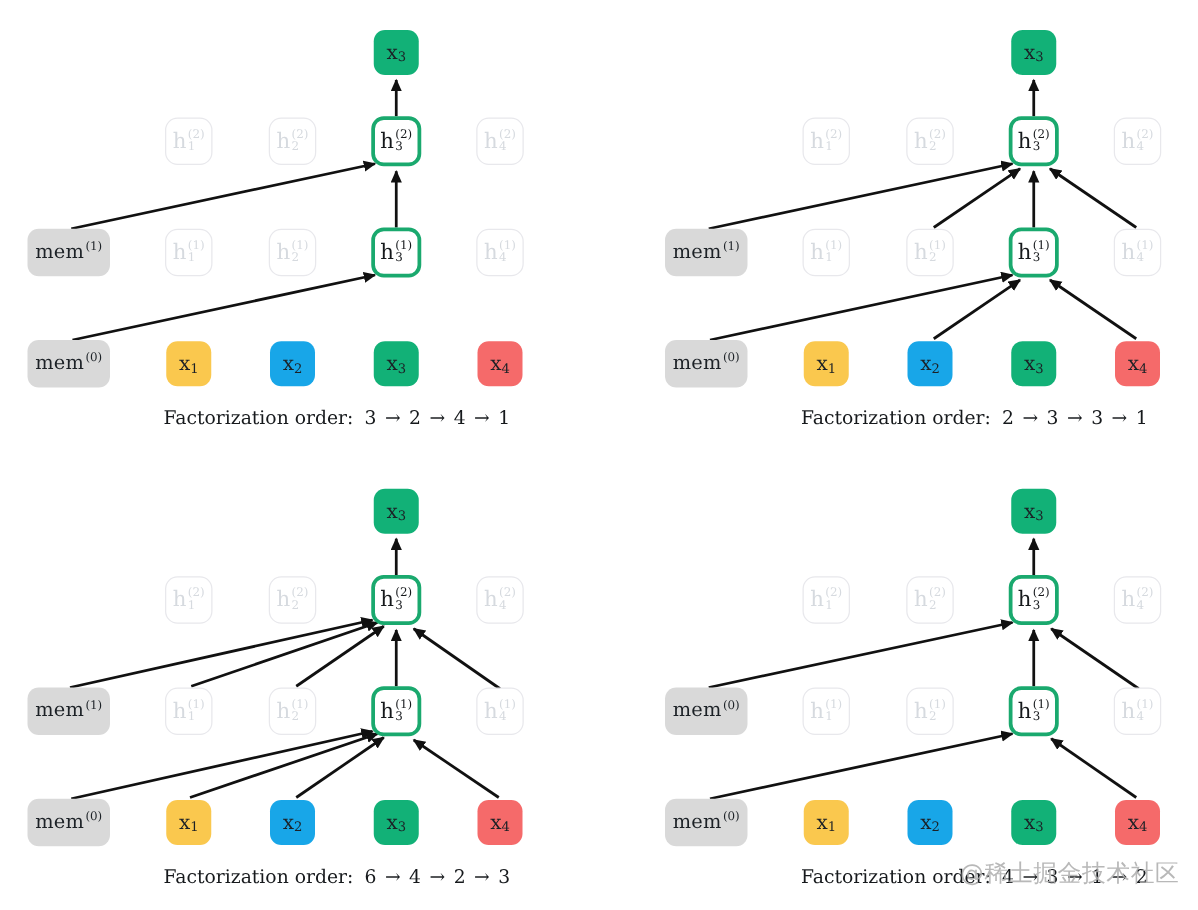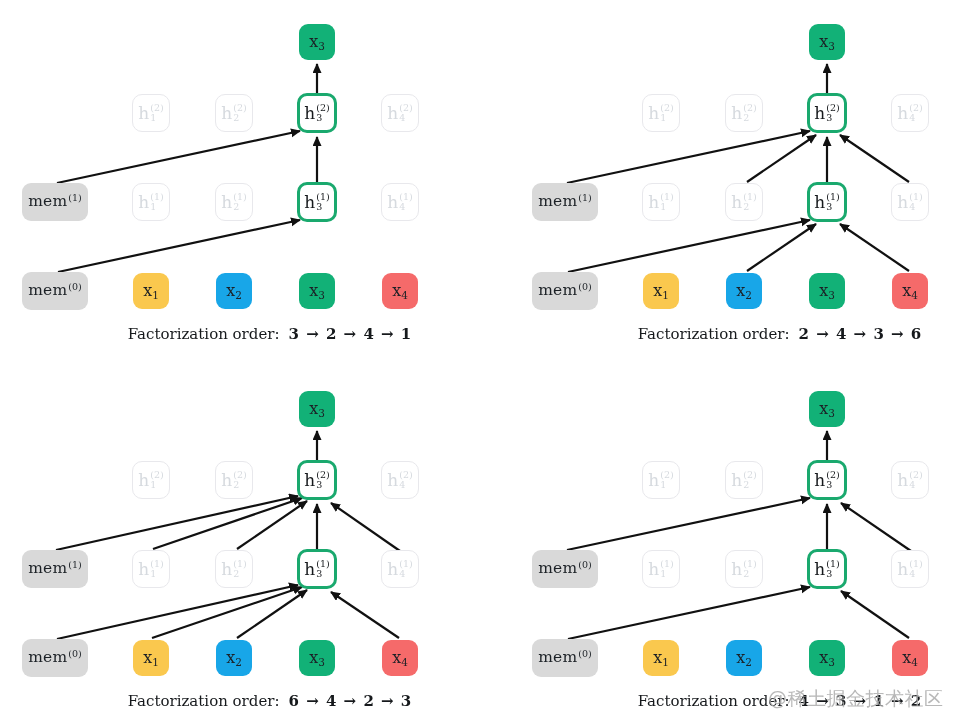--- a/index.html
+++ b/index.html
@@ -22,21 +22,21 @@
   .base{font-size:17px;}
   .scr{display:flex;flex-direction:column;margin-left:1px;align-items:flex-start;}
   .s-sup,.s-sub{font-size:9.5px;line-height:1.05;}
   .base-x{font-size:16px;}
   .s-low{font-size:10.5px;margin-top:9px;}
   .base-mem{font-size:15.5px;letter-spacing:0.2px;}
   .s-high{font-size:9.5px;margin-bottom:9px;margin-left:1px;}
   .caption{position:absolute;left:40px;top:325px;width:460px;text-align:center;
            font-size:15px;color:#16191c;}
   .cap-label{margin-right:9px;}
-  .cap-order{letter-spacing:1px;font-weight:bold;}
+  .cap-order{letter-spacing:1px;}
   line{stroke:#111111;stroke-width:2.2px;}
   .watermark{position:absolute;left:768px;top:686px;font-size:19px;color:#ACACAC;
              opacity:0.85;white-space:nowrap;z-index:10;letter-spacing:0.5px;
              font-family:"DejaVu Sans","Liberation Sans",sans-serif;}
 </style>
 </head>
 <body>
 
 <div class="quadrant" id="q0">
   <svg class="arrows" width="448" height="364" viewBox="0 0 448 364">
@@ -293,21 +293,21 @@
         <span class="s-low">3</span>
       </span>
   </div>
   <div class="box xn red" style="left:382px;top:273px">
     <span class="lbl">
         <span class="base-x">x</span>
         <span class="s-low">4</span>
       </span>
   </div>
   <div class="caption">
-    <span class="cap-label">Factorization order:</span><span class="cap-order">2 → 4 → 3 → 6</span>
+    <span class="cap-label">Factorization order:</span><span class="cap-order">2 → 3 → 3 → 1</span>
   </div>
 </div>
 
 <div class="quadrant" id="q2">
   <svg class="arrows" width="448" height="364" viewBox="0 0 448 364">
     <defs>
         <marker id="ah2" markerWidth="11" markerHeight="10" refX="9" refY="4.5" orient="auto" markerUnits="userSpaceOnUse">
           <path d="M0,0 L10,4.5 L0,9 Z" fill="#111"></path>
         </marker>
       </defs>

